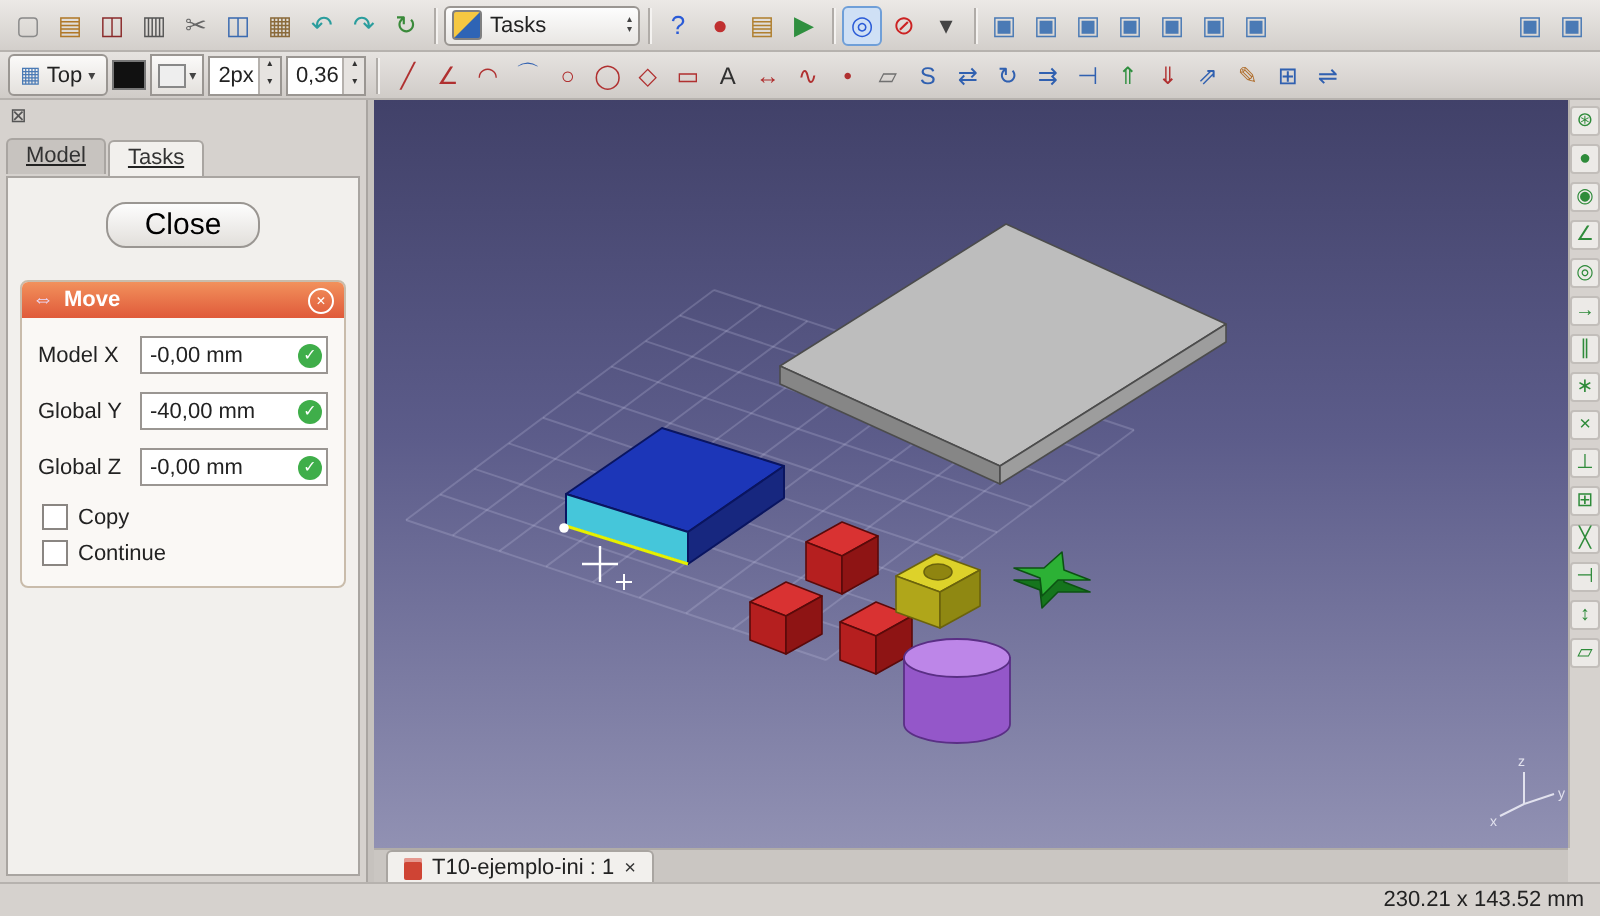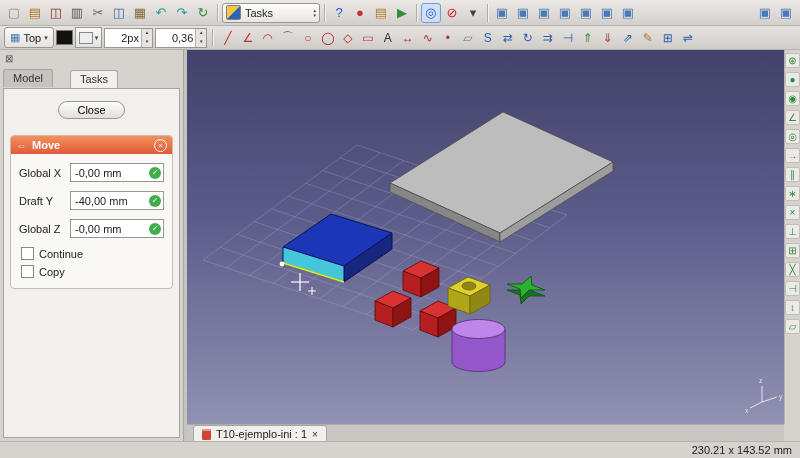--- a/index.html
+++ b/index.html
@@ -25,40 +25,40 @@
   .combo .cb-label{flex:1;}
   .spin-arrows{display:flex;flex-direction:column;justify-content:center;font-size:5px;line-height:5px;color:#444;}
   .btn-top{display:flex;align-items:center;gap:3px;height:19px;padding:0 5px;
     border:1px solid #9a9692;border-radius:3px;background:linear-gradient(#fbfaf9,#e4e1dd);}
   .btn-top .grid-glyph{color:#4a7ab5;font-size:11px;}
   .caret{font-size:7px;color:#444;}
   .swatch-black{width:15px;height:13px;background:#111;border:1px solid #777;}
   .swatch-line{display:flex;align-items:center;gap:2px;height:19px;padding:0 3px;
     border:1px solid #9a9692;background:linear-gradient(#fbfaf9,#e4e1dd);}
   .swatch-line .inner{width:12px;height:10px;background:#eee;border:1px solid #888;}
-  .spinbox{display:flex;align-items:center;gap:2px;height:18px;padding-left:16px;background:#fff;
+  .spinbox{display:flex;align-items:center;gap:2px;height:18px;padding-left:4px;background:#fff;
     border:1px solid #9a9692;}
   .spinbox .arrows{display:flex;flex-direction:column;width:11px;align-self:stretch;}
   .spinbox .arrows span{flex:1;font-size:5px;line-height:6px;text-align:center;color:#333;
     background:#e6e3e0;border-left:1px solid #b5b1ad;}
   .flex-spacer{flex:1;}
   
   #combo-view{position:absolute;left:0;top:50px;width:184px;height:391px;box-sizing:border-box;
     background:#d6d2ce;border-right:1px solid #a9a5a1;}
   .cv-header{height:16px;display:flex;align-items:center;padding:0 5px;}
   .cv-header .title{flex:1;}
   .cv-close{color:#555;font-size:10px;}
-  .cv-tabs{display:flex;gap:17px;padding:3px 3px 0;}
+  .cv-tabs{display:flex;gap:1px;padding:3px 3px 0;text-decoration:underline;}
   .cv-tab{padding:2px 9px 3px;background:#c7c3bf;border:1px solid #a9a5a1;border-bottom:none;
     border-radius:3px 3px 0 0;color:#333;}
   .cv-tab.active{background:#f2f0ed;position:relative;top:1px;}
   .cv-body{position:absolute;left:3px;right:3px;top:38px;bottom:3px;box-sizing:border-box;
     background:#f2f0ed;border:1px solid #a9a5a1;padding:8px 6px;}
   .close-btn{display:block;margin:4px auto 16px;padding:2px 18px;border:1px solid #9a9692;
-    border-radius:10px;background:linear-gradient(#fdfdfd,#e2dfdb);font-size:11px;}
+    border-radius:10px;background:linear-gradient(#fdfdfd,#e2dfdb);font-size:15px;}
   .task-panel{border:1px solid #c9bcab;border-radius:4px;background:#faf8f5;overflow:hidden;}
   .task-header{display:flex;align-items:center;gap:5px;height:18px;padding:0 5px;
     background:linear-gradient(#f2915c,#e05a3a);color:#fff;font-weight:bold;}
   .task-header .move-glyph{color:#eadcff;font-size:11px;font-weight:normal;}
   .task-header .spacer{flex:1;}
   .task-close{width:11px;height:11px;border:1px solid #fff;border-radius:50%;display:flex;
     align-items:center;justify-content:center;font-size:8px;font-weight:normal;}
   .task-body{padding:9px 8px 10px;}
   .field-row{display:flex;align-items:center;gap:5px;margin-bottom:9px;}
   .field-row label{width:46px;}
@@ -217,47 +217,47 @@
     <button class="close-btn" data-name="close-task-button">Close</button>
     <div class="task-panel" data-name="move-task-panel">
       <div class="task-header" data-name="move-task-header">
         <span class="move-glyph" data-name="move-icon">⇔</span>
         <span data-name="move-task-title">Move</span>
         <span class="spacer"></span>
         <span class="task-close" data-name="task-close-icon">×</span>
       </div>
       <div class="task-body" data-name="move-task-body">
         <div class="field-row" data-name="global-x-row">
-          <label data-name="global-x-label">Global X</label>
+          <label data-name="global-x-label">Model X</label>
           <div class="field-input" data-name="global-x-input">
             <span class="val" data-name="global-x-value">-0,00 mm</span>
             <span class="check-badge" data-name="valid-check-icon">✓</span>
           </div>
         </div>
         <div class="field-row" data-name="global-y-row">
-          <label data-name="global-y-label">Draft Y</label>
+          <label data-name="global-y-label">Global Y</label>
           <div class="field-input" data-name="global-y-input">
             <span class="val" data-name="global-y-value">-40,00 mm</span>
             <span class="check-badge" data-name="valid-check-icon">✓</span>
           </div>
         </div>
         <div class="field-row" data-name="global-z-row">
           <label data-name="global-z-label">Global Z</label>
           <div class="field-input" data-name="global-z-input">
             <span class="val" data-name="global-z-value">-0,00 mm</span>
             <span class="check-badge" data-name="valid-check-icon">✓</span>
           </div>
         </div>
+        <div class="chk-row" data-name="copy-checkbox-row">
+          <span class="chk-box" data-name="copy-checkbox"></span>
+          <span data-name="copy-label">Copy</span>
+        </div>
         <div class="chk-row" data-name="continue-checkbox-row">
           <span class="chk-box" data-name="continue-checkbox"></span>
           <span data-name="continue-label">Continue</span>
-        </div>
-        <div class="chk-row" data-name="copy-checkbox-row">
-          <span class="chk-box" data-name="copy-checkbox"></span>
-          <span data-name="copy-label">Copy</span>
         </div>
       </div>
     </div>
   </div>
 </div>
 <div id="splitter" data-name="panel-splitter"></div>
 
 <div id="viewport" data-name="viewport">
   <svg width="597" height="374" data-name="3d-scene">
     <g id="grid-lines" data-name="construction-grid">

